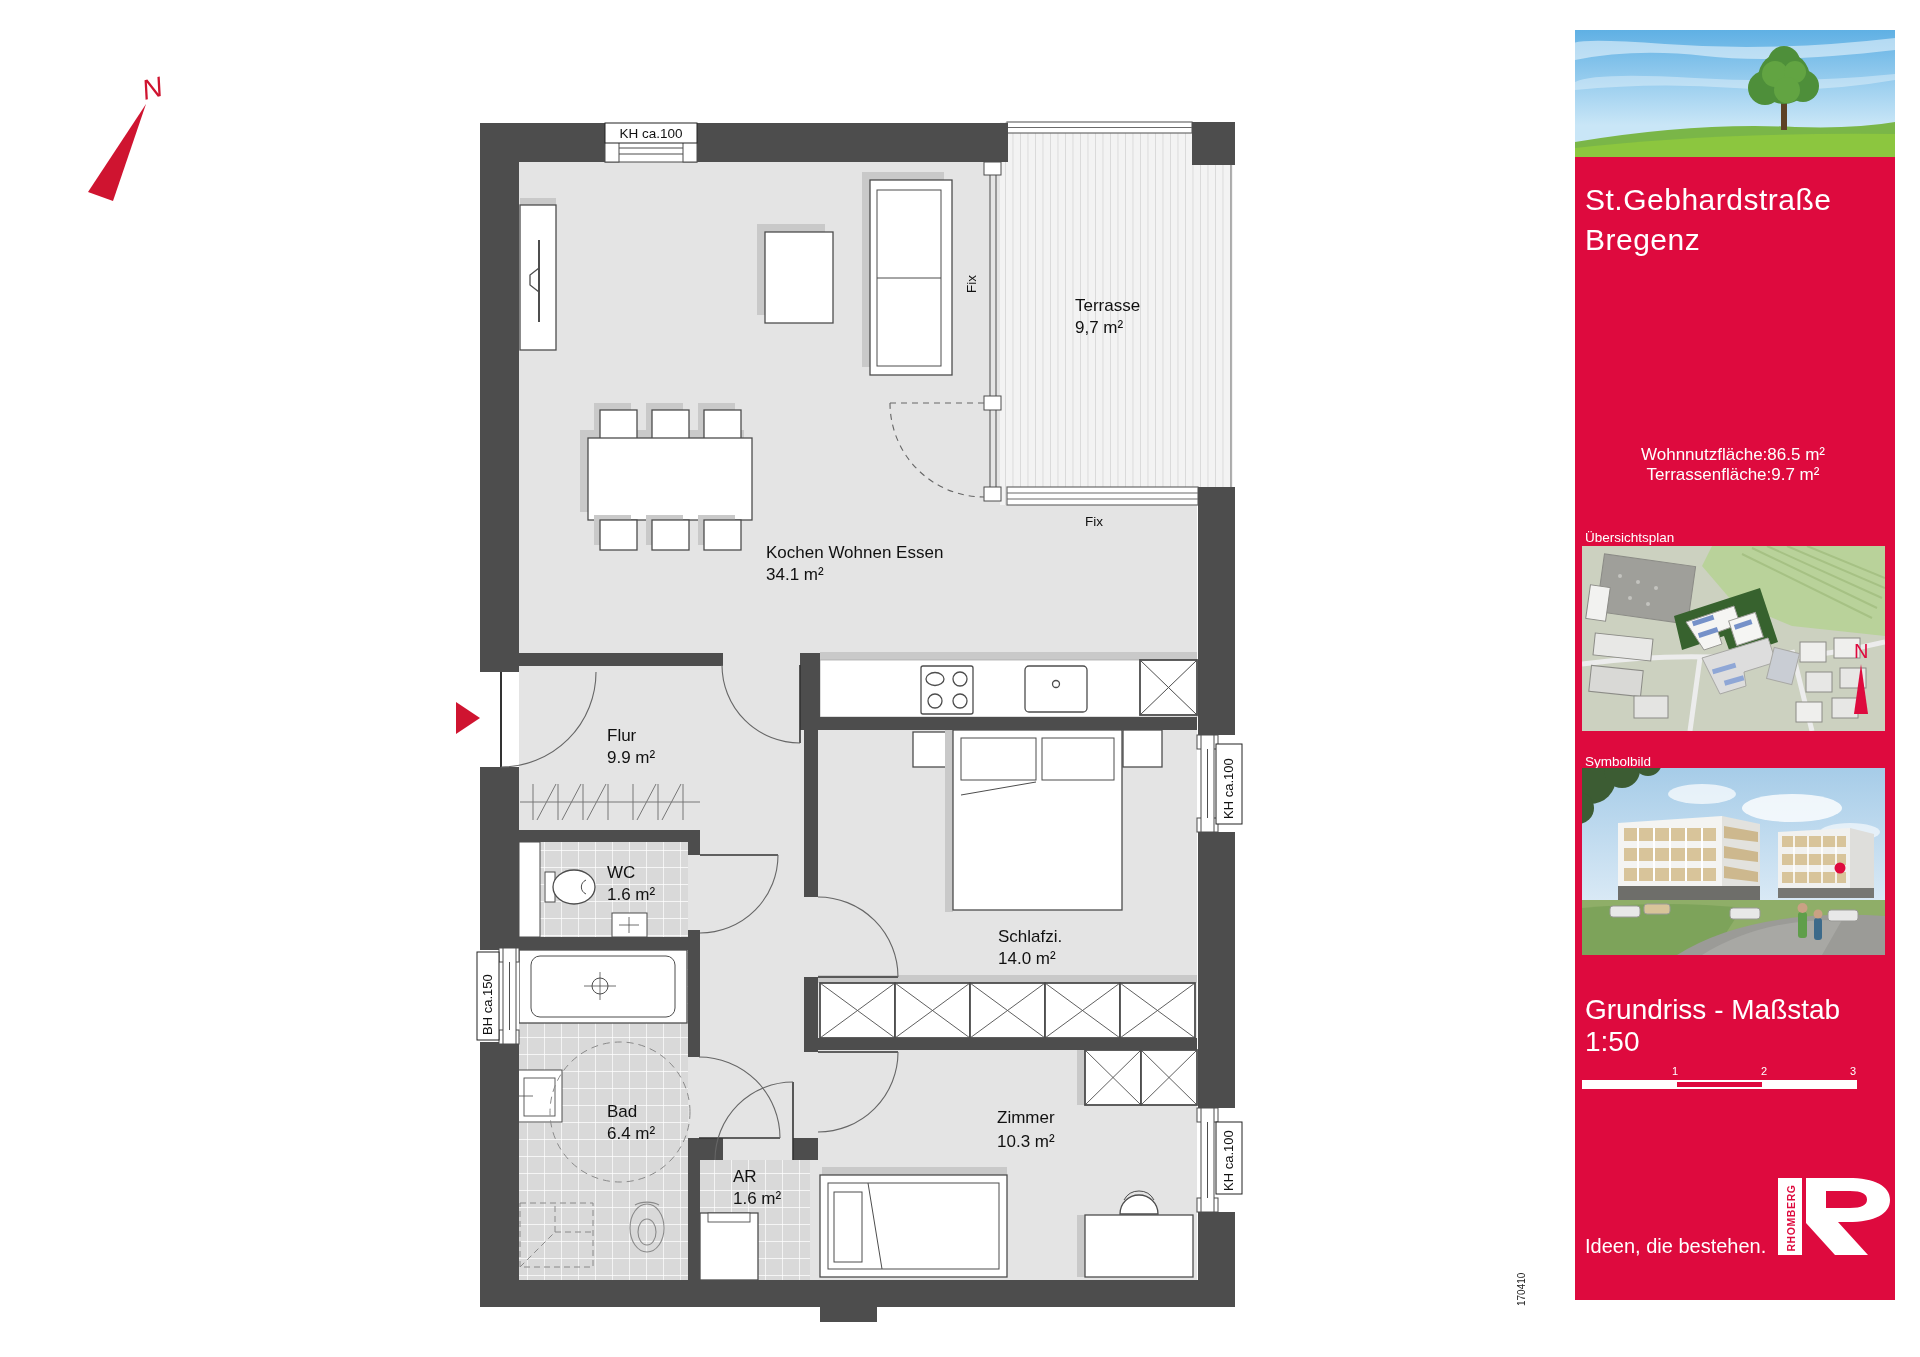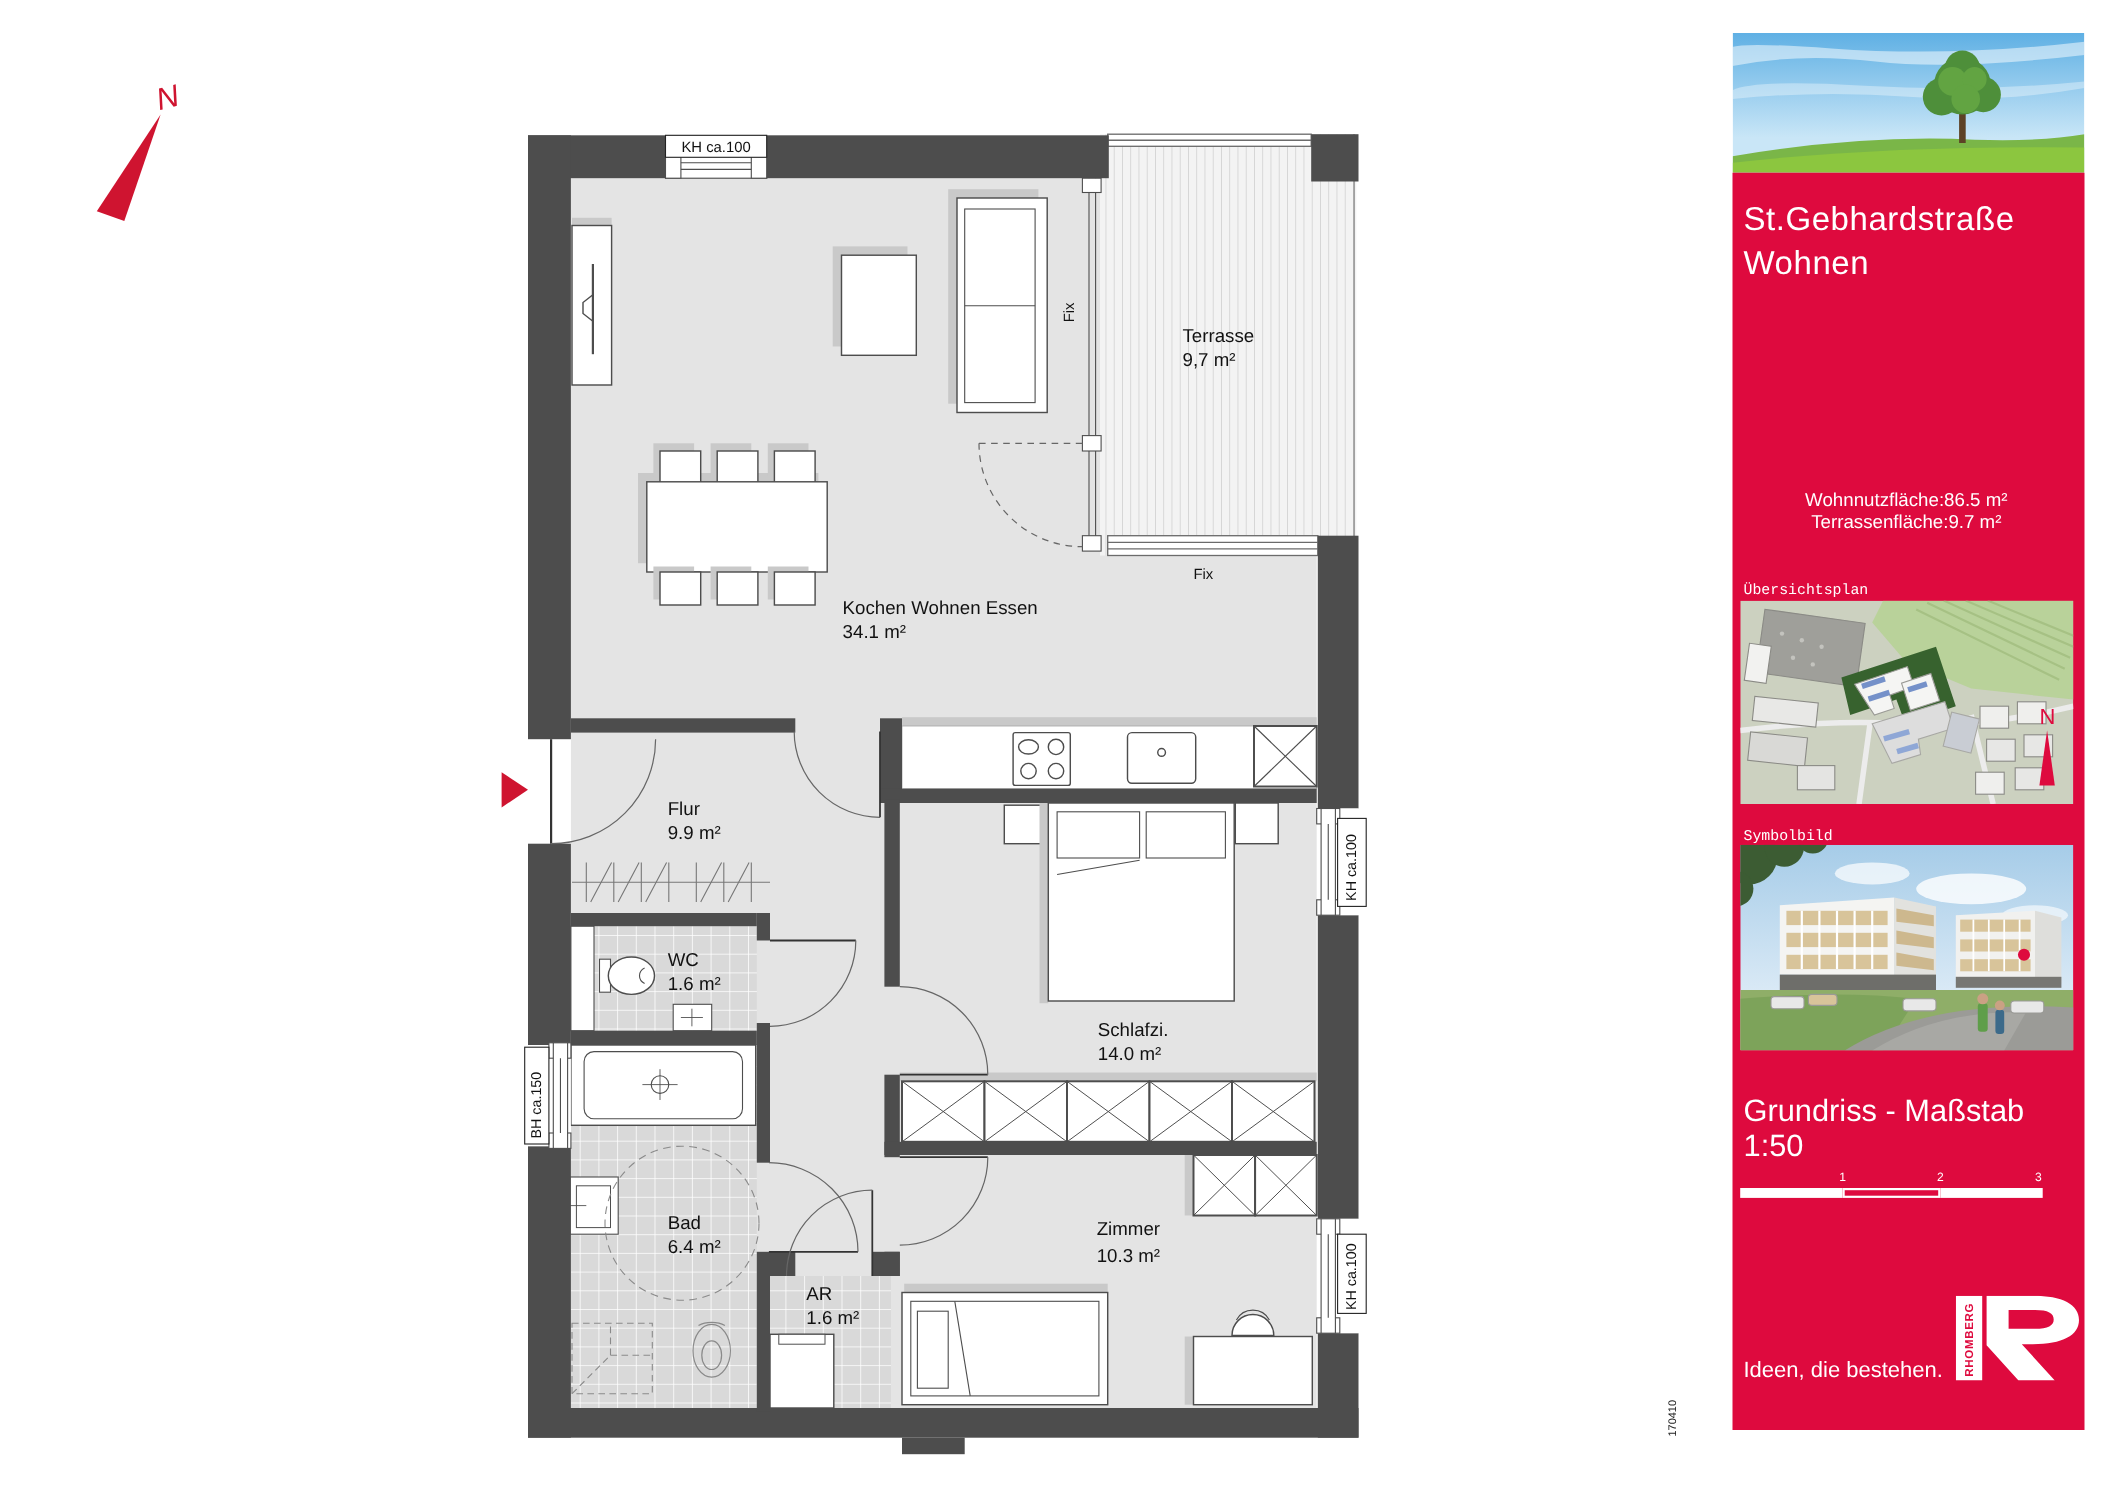--- a/index.html
+++ b/index.html
@@ -9,21 +9,21 @@
 
   
   #sidebar{position:absolute;left:1575px;top:30px;width:320px;height:1136px;}
   #sidebar .photo{position:absolute;left:0;top:0;width:320px;height:127px;overflow:hidden;}
   #sidebar .panel{position:absolute;left:0;top:127px;width:320px;height:1143px;background:#de0a3e;color:#fff;}
   .panel .abs{position:absolute;left:10px;right:14px;}
   .title{font-size:30px;line-height:40px;letter-spacing:.5px;}
   .haus{font-size:30px;line-height:33px;}
   .subtype{font-size:16px;line-height:17.5px;margin-top:6px;}
   .arearow{display:flex;justify-content:center;font-size:17px;line-height:20px;}
-  .small-label{font-size:13.5px;font-family:Liberation Mono, monospace;}
+  .small-label{font-size:13.5px;}
   .imgbox{position:absolute;left:7px;width:303px;overflow:hidden;}
   .grundriss{font-size:28px;}
   .slogan{font-size:20px;}
   
   .scalebar{position:absolute;left:7px;top:908px;width:275px;height:26px;}
   .scalebar .num{position:absolute;top:0;font-size:11px;transform:translateX(-50%);color:#fff;}
   .scalebar .track{position:absolute;left:0;top:15px;width:275px;height:9px;background:#fff;}
   .scalebar .seg{position:absolute;left:93px;top:15px;width:89px;height:9px;background:#de0a3e;border:2px solid #fff;box-sizing:border-box;}
   
   #plannum{position:absolute;left:1556px;top:1266px;width:14px;height:40px;font-size:10px;color:#222;
@@ -383,21 +383,21 @@
           <circle cx="200" cy="44" r="13"></circle>
             <circle cx="220" cy="42" r="11"></circle>
             <circle cx="212" cy="60" r="13"></circle>
         </g>
       </svg>
     </div>
 
     <div class="panel">
       <div class="abs title" style="top:23px">
         <div>St.Gebhardstraße</div>
-        <div>Wohnen</div>
+        <div>Bregenz</div>
       </div>
 
 
       <div class="abs" style="top:288px">
         <div class="arearow">
           <span>Wohnnutzfläche:</span>
           <span>86.5 m²</span>
         </div>
         <div class="arearow">
           <span>Terrassenfläche:</span>

